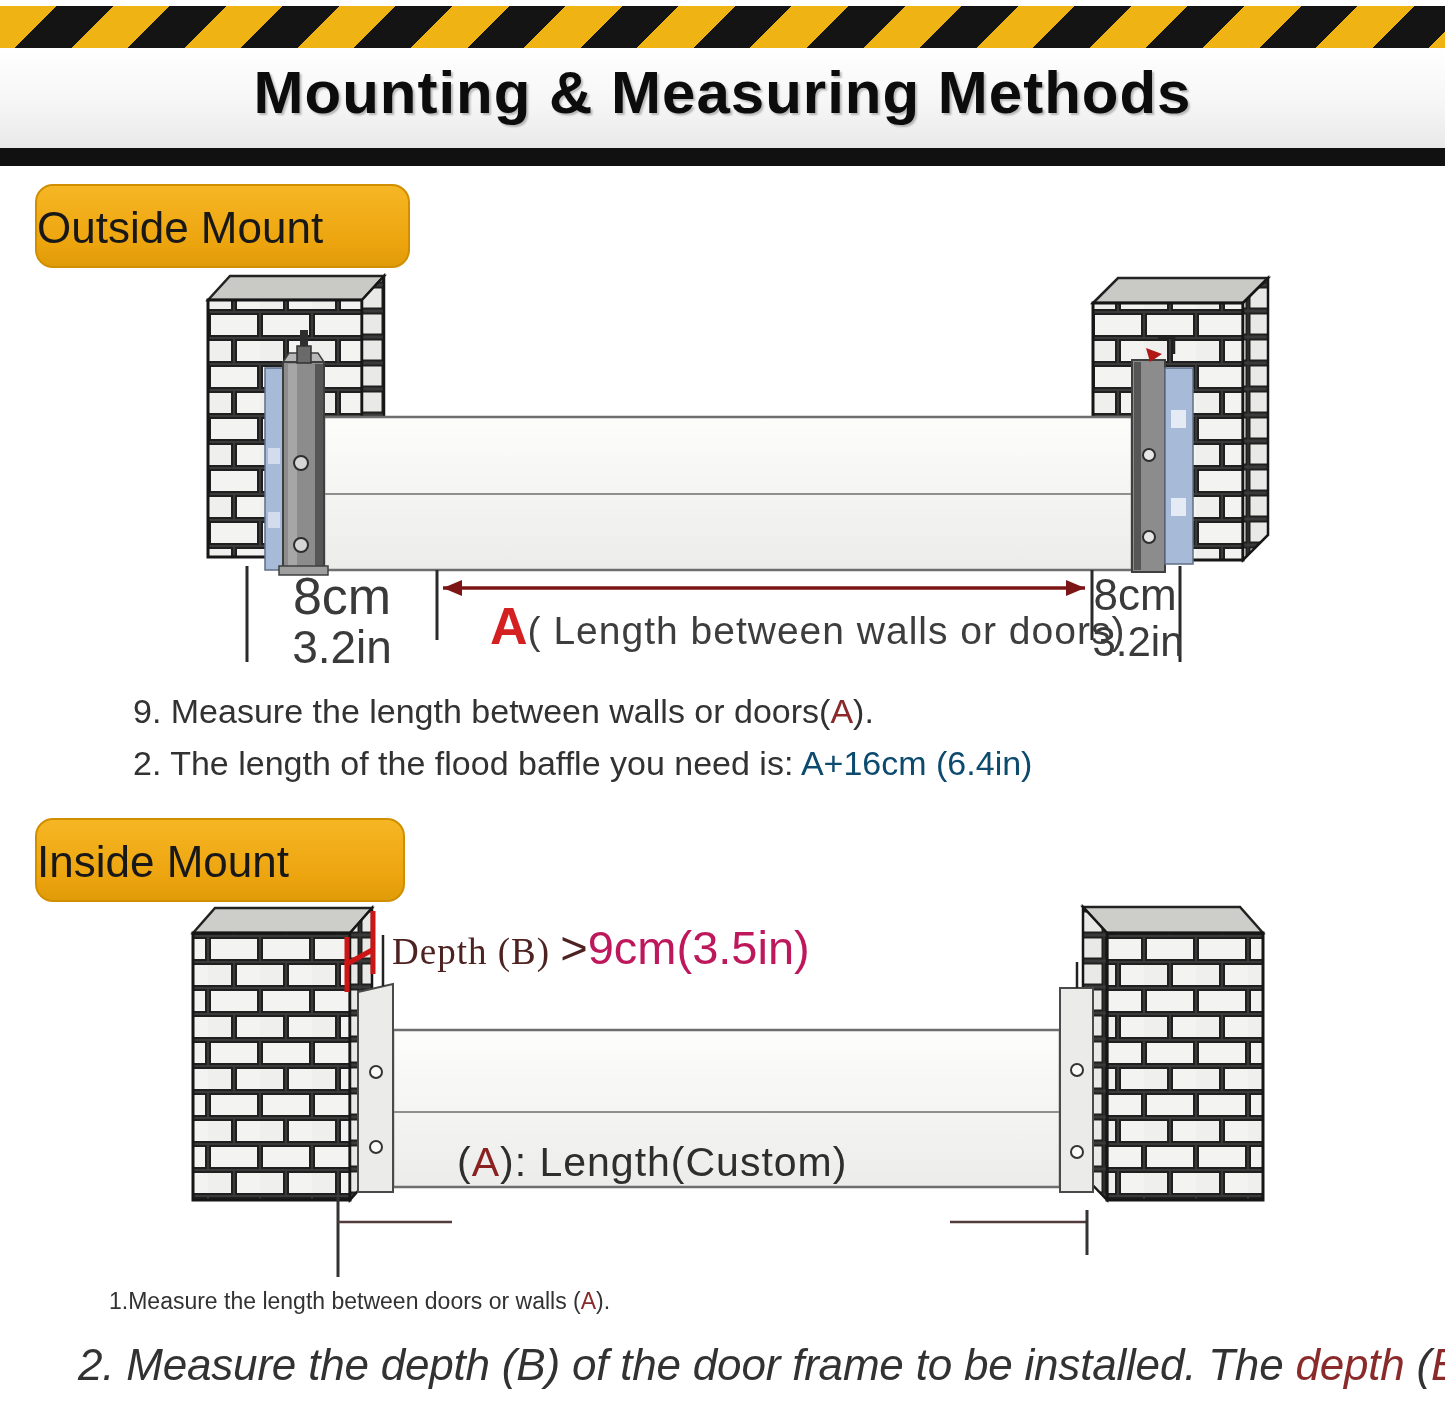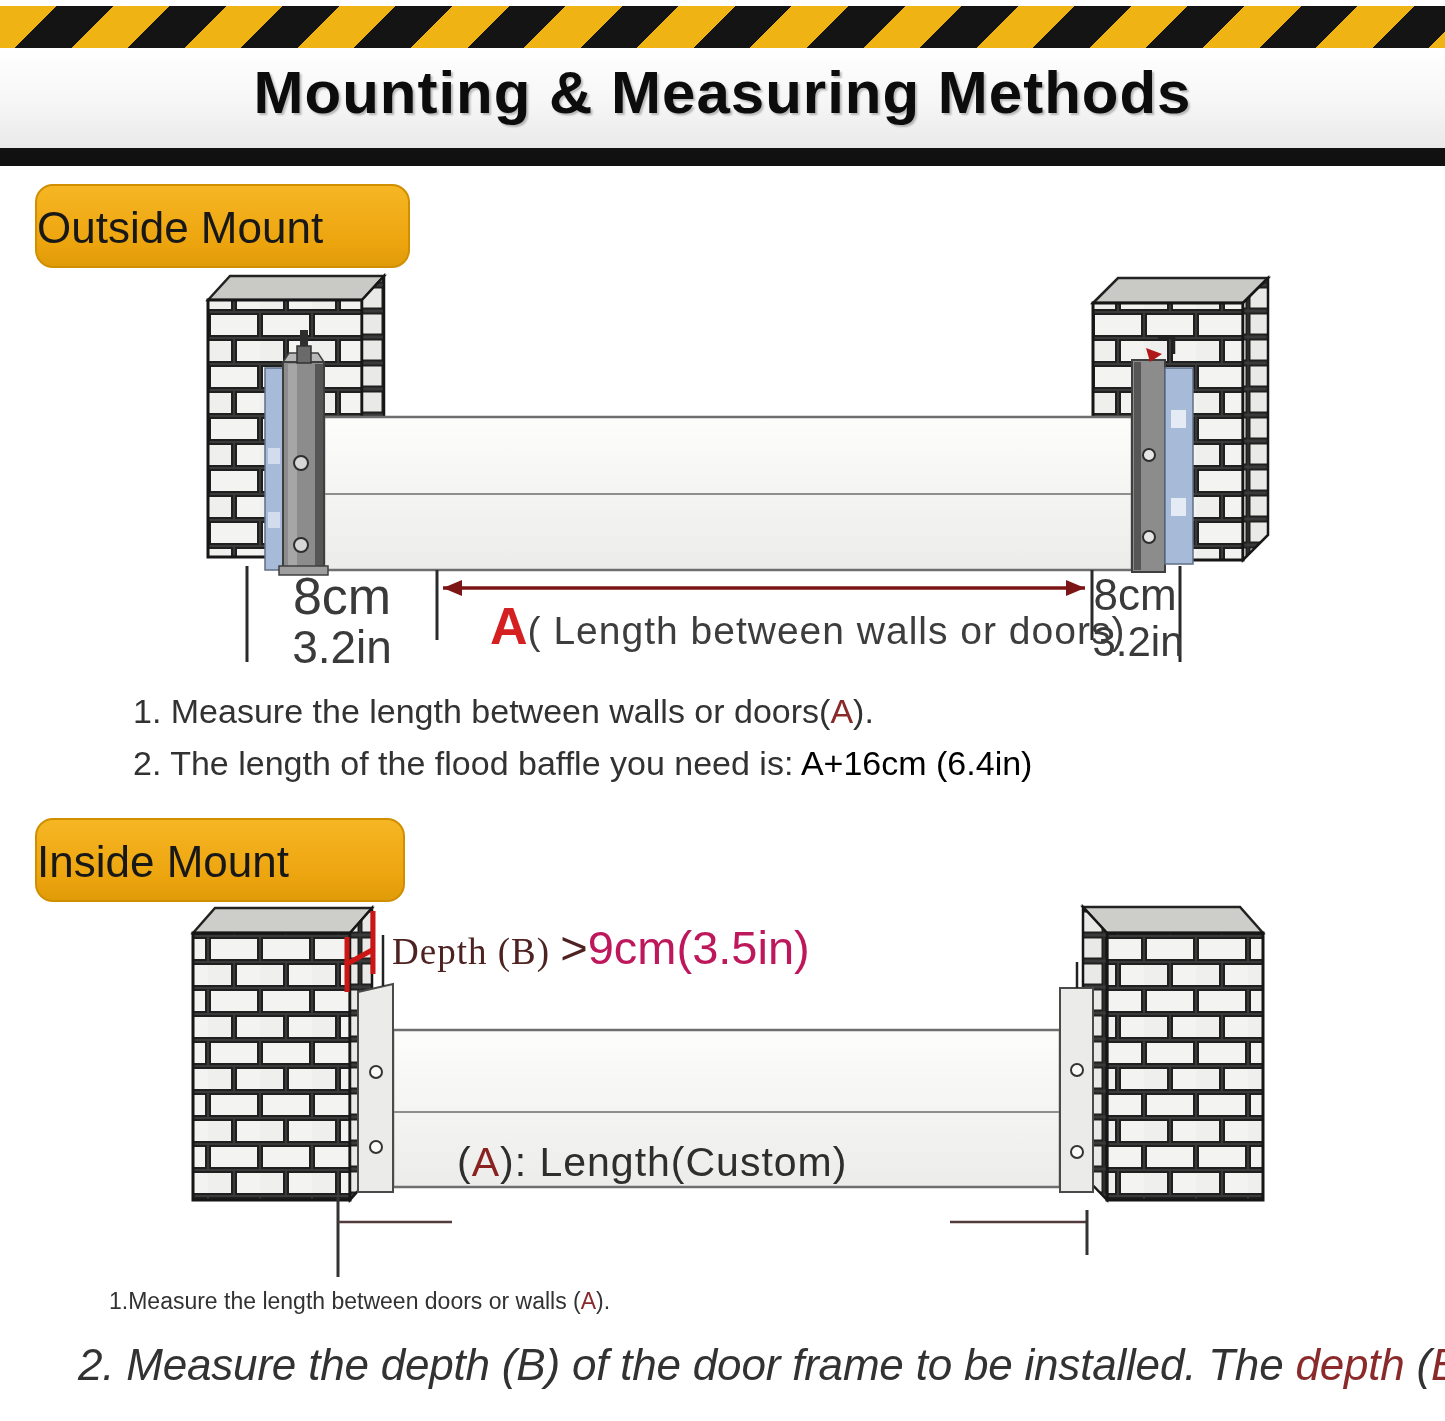--- a/index.html
+++ b/index.html
@@ -45,21 +45,21 @@
   .span-label .a-red{font-size:52px;font-weight:bold;color:#d42020;}
   .span-label .rest{font-size:39px;color:#3d3d3d;letter-spacing:1px;}
   .depth-label{position:absolute;left:392px;top:920px;white-space:nowrap;font-size:0;}
   .depth-label .d1{font-size:37px;color:#4f2222;letter-spacing:1px;font-family:Liberation Serif, serif;}
   .depth-label .gt{font-size:47px;color:#4f2222;}
   .depth-label .d2{font-size:47px;color:#be185d;}
   .len-custom{position:absolute;left:457px;top:1139px;white-space:nowrap;font-size:41px;color:#2e2e2e;letter-spacing:1px;}
   .len-custom .a-mar{color:#8b2222;}
   
   .inst{position:absolute;color:#323232;white-space:nowrap;}
-  .inst .red{color:#000000;}
+  .inst .red{color:#0c4a6e;}
   .inst .mar{color:#8b2a2a;}
   .inst1-line1{left:133px;top:692px;font-size:34px;}
   .inst1-line2{left:133px;top:744px;font-size:34px;}
   .inst2-line1{left:109px;top:1288px;font-size:23px;}
   .inst2-line2{left:78px;top:1340px;font-size:44px;letter-spacing:-0.2px;font-style:italic;}
   .inst2-line3{left:58px;top:1384px;font-size:32px;letter-spacing:-0.2px;}
 </style>
 </head>
 <body>
 
@@ -186,21 +186,21 @@
 
   <div class="dim dim-left-cm">8cm</div>
   <div class="dim dim-left-in">3.2in</div>
   <div class="dim dim-right-cm">8cm</div>
   <div class="dim dim-right-in">3.2in</div>
   <div class="span-label">
     <span class="a-red">A</span><span class="rest">( Length between walls or doors)</span>
   </div>
 
   <div class="inst inst1-line1">
-    <span>1. Measure the length between walls or doors(</span><span class="mar">A</span><span>).</span>
+    <span>9. Measure the length between walls or doors(</span><span class="mar">A</span><span>).</span>
   </div>
   <div class="inst inst1-line2">
     <span>2. The length of the flood baffle you need is: </span><span class="red">A+16cm (6.4in)</span>
   </div>
 
   <div class="depth-label">
     <span class="d1">Depth (B) </span><span class="gt">&gt;</span><span class="d2">9cm(3.5in)</span>
   </div>
   <div class="len-custom">
     <span>(</span><span class="a-mar">A</span><span>): Length(Custom)</span>

